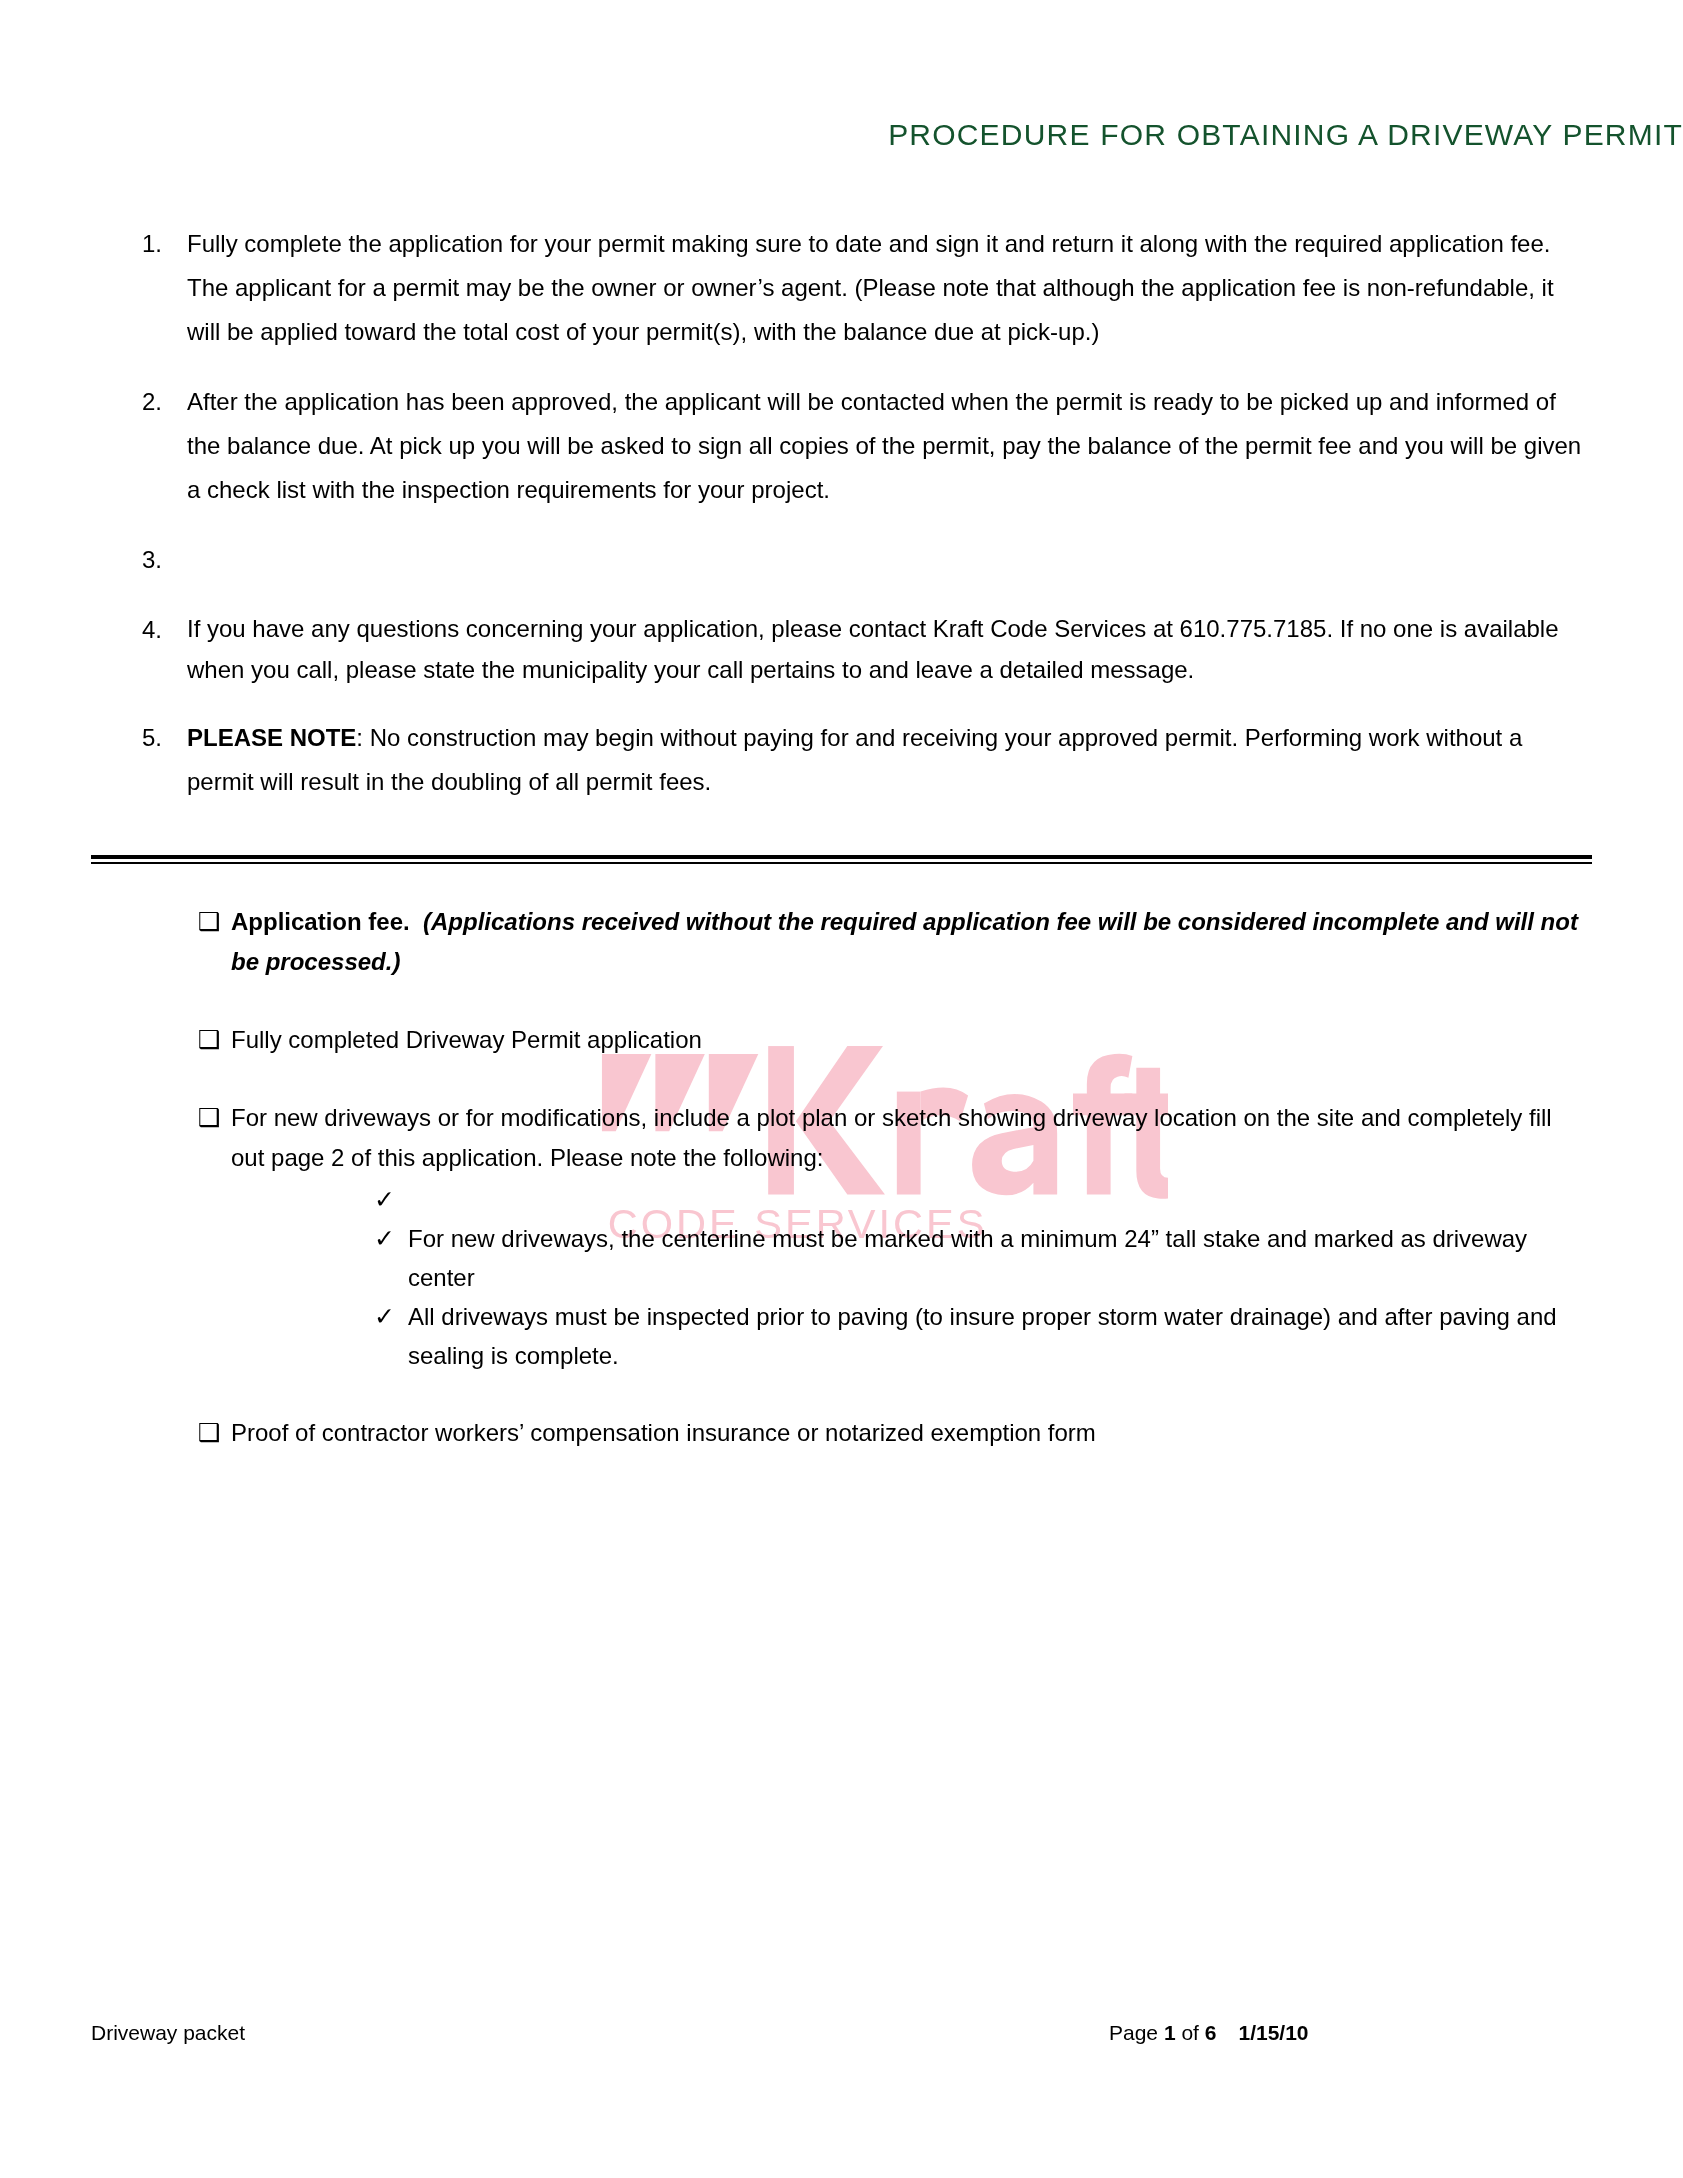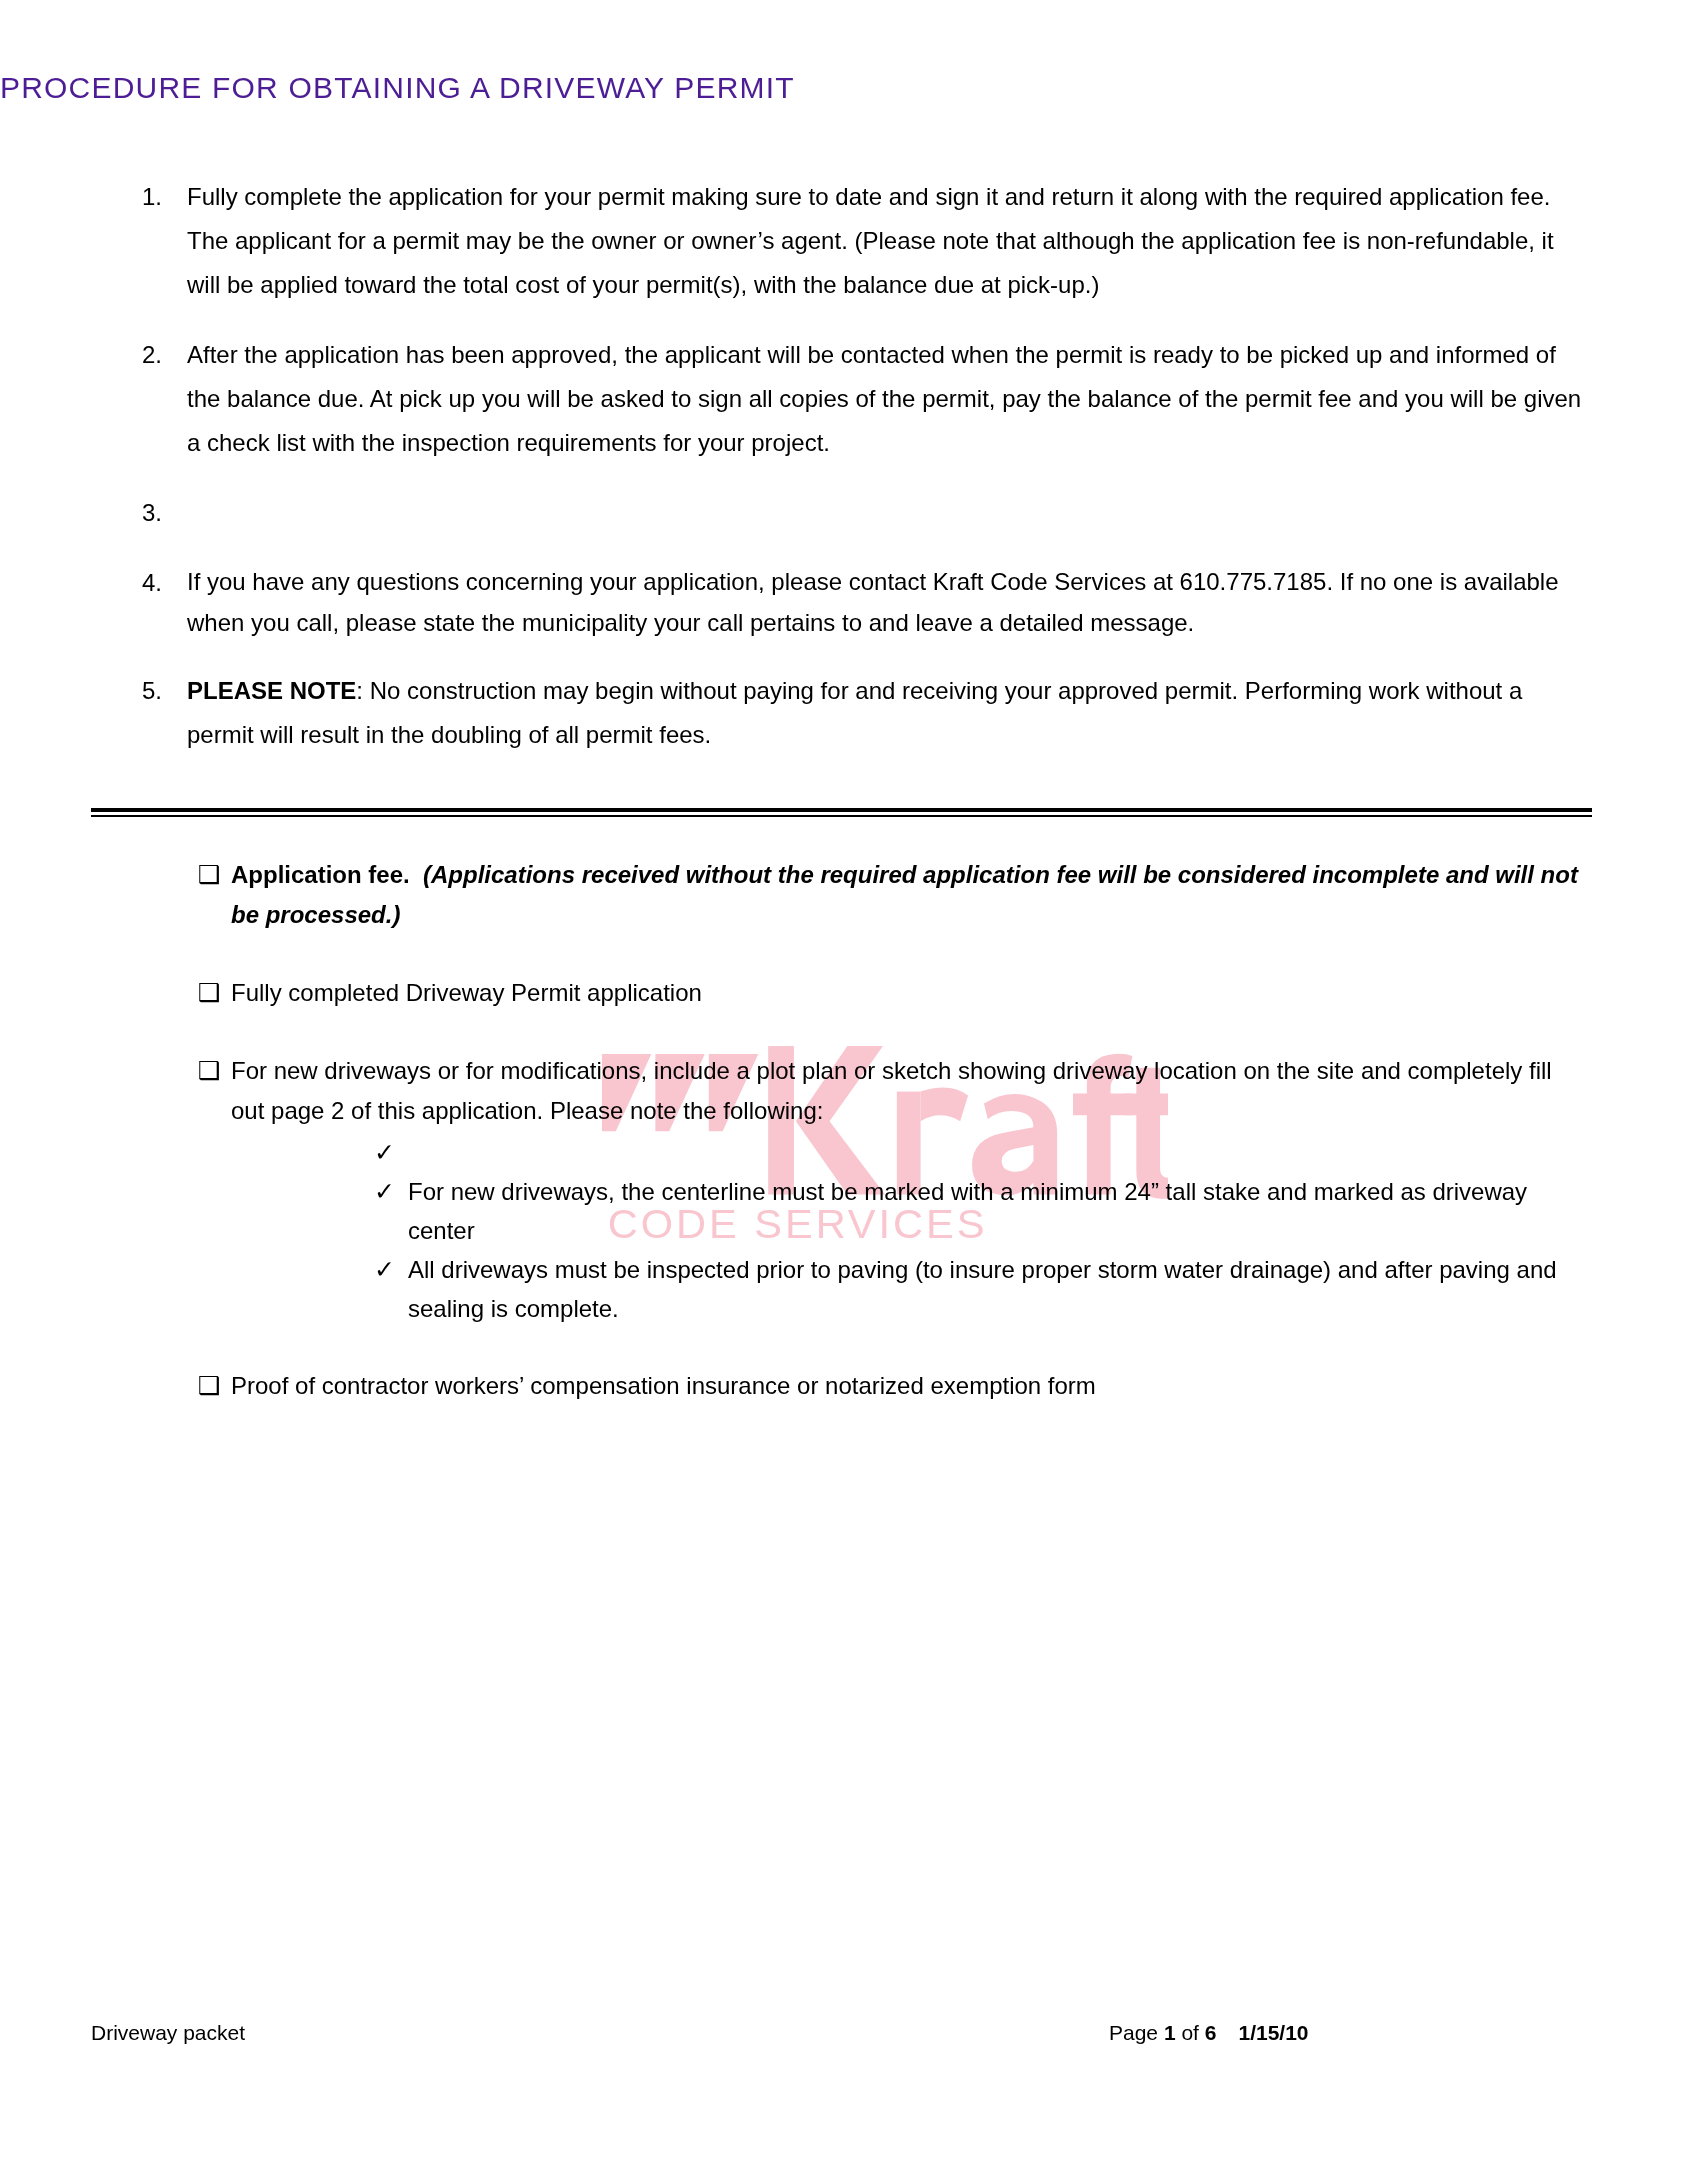--- a/index.html
+++ b/index.html
@@ -35,26 +35,26 @@
     height: 208px;
     pointer-events: none;
     z-index: 0;
   }
   .watermark svg { display: block; width: 100%; height: 100%; }
 
   
   .doc-title {
     position: relative;
     z-index: 2;
-    text-align: left;
+    text-align: right;
     font-size: 30px;
     letter-spacing: 1.2px;
     font-weight: 400;
-    color: #4c1d95;
-    padding-top: 71px;
+    color: #14532d;
+    padding-top: 118px;
     line-height: 1.1;
   }
 
   
   .numbered-list {
     position: relative;
     z-index: 2;
     margin: 0;
     padding: 0;
     list-style: none;

